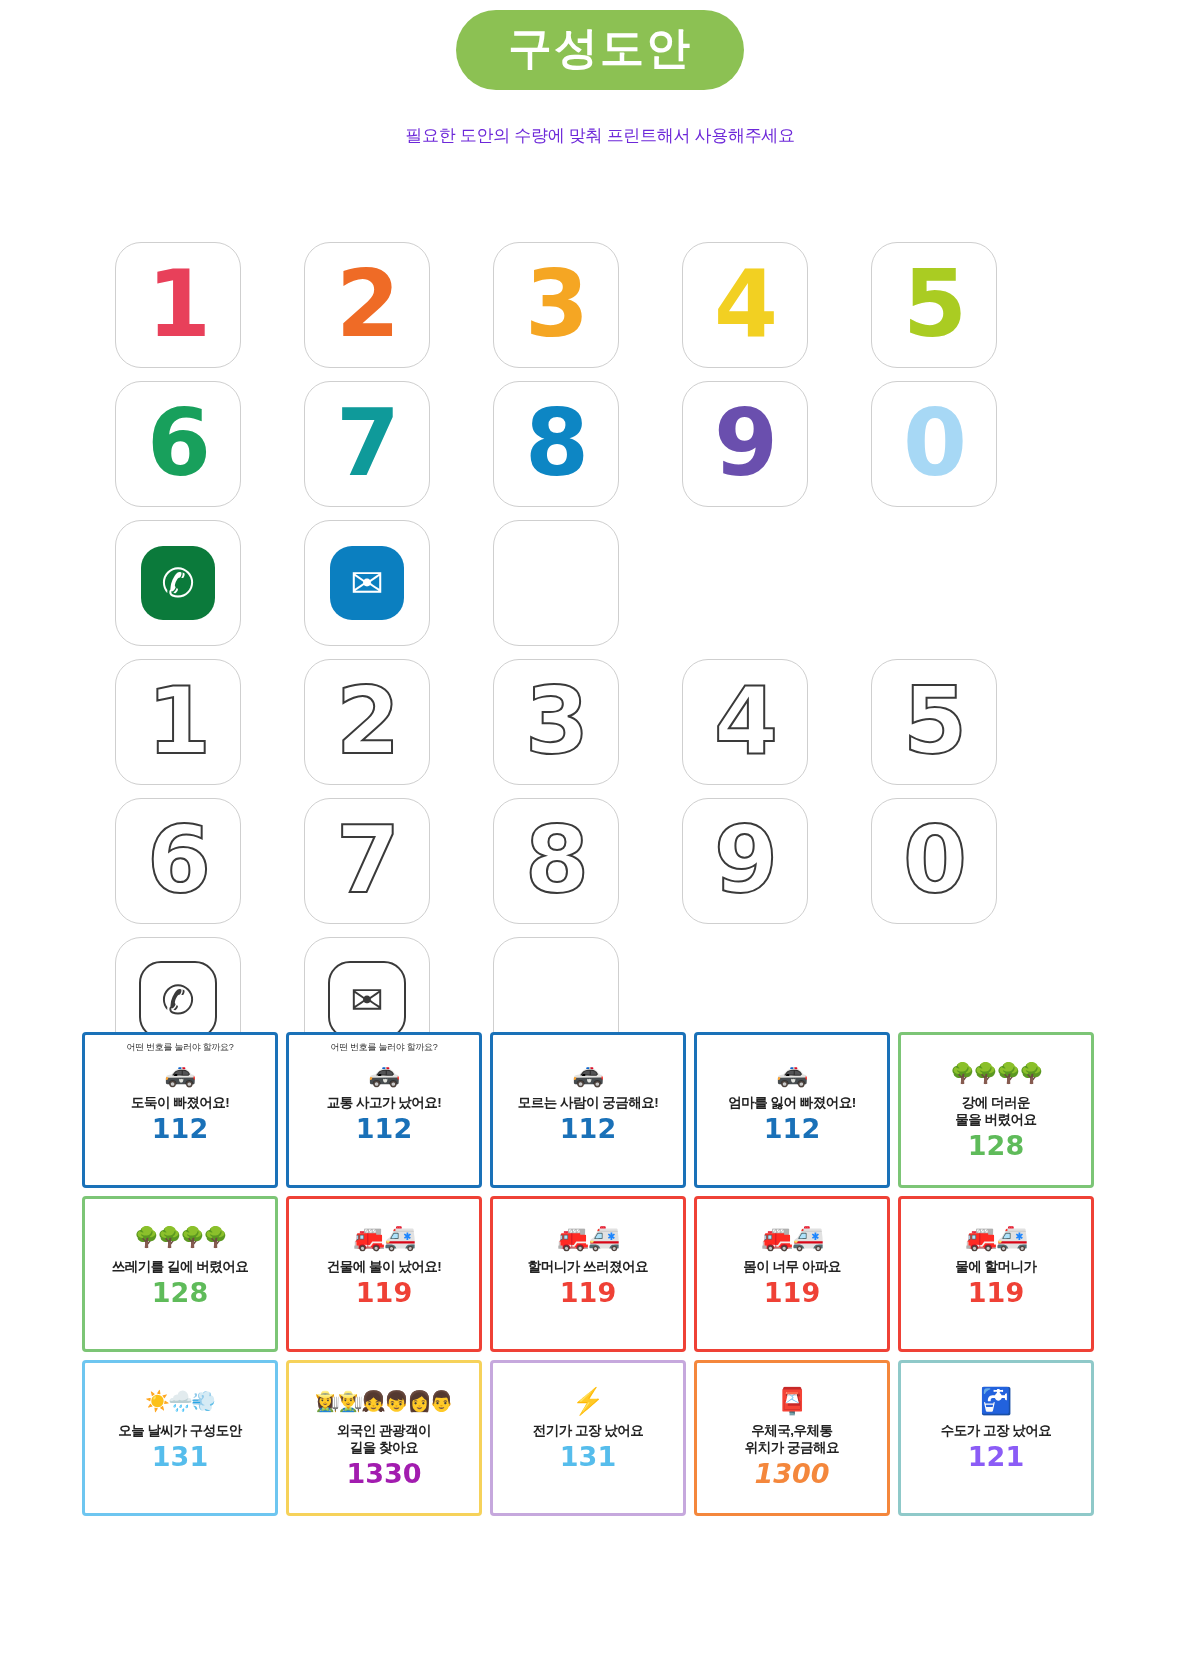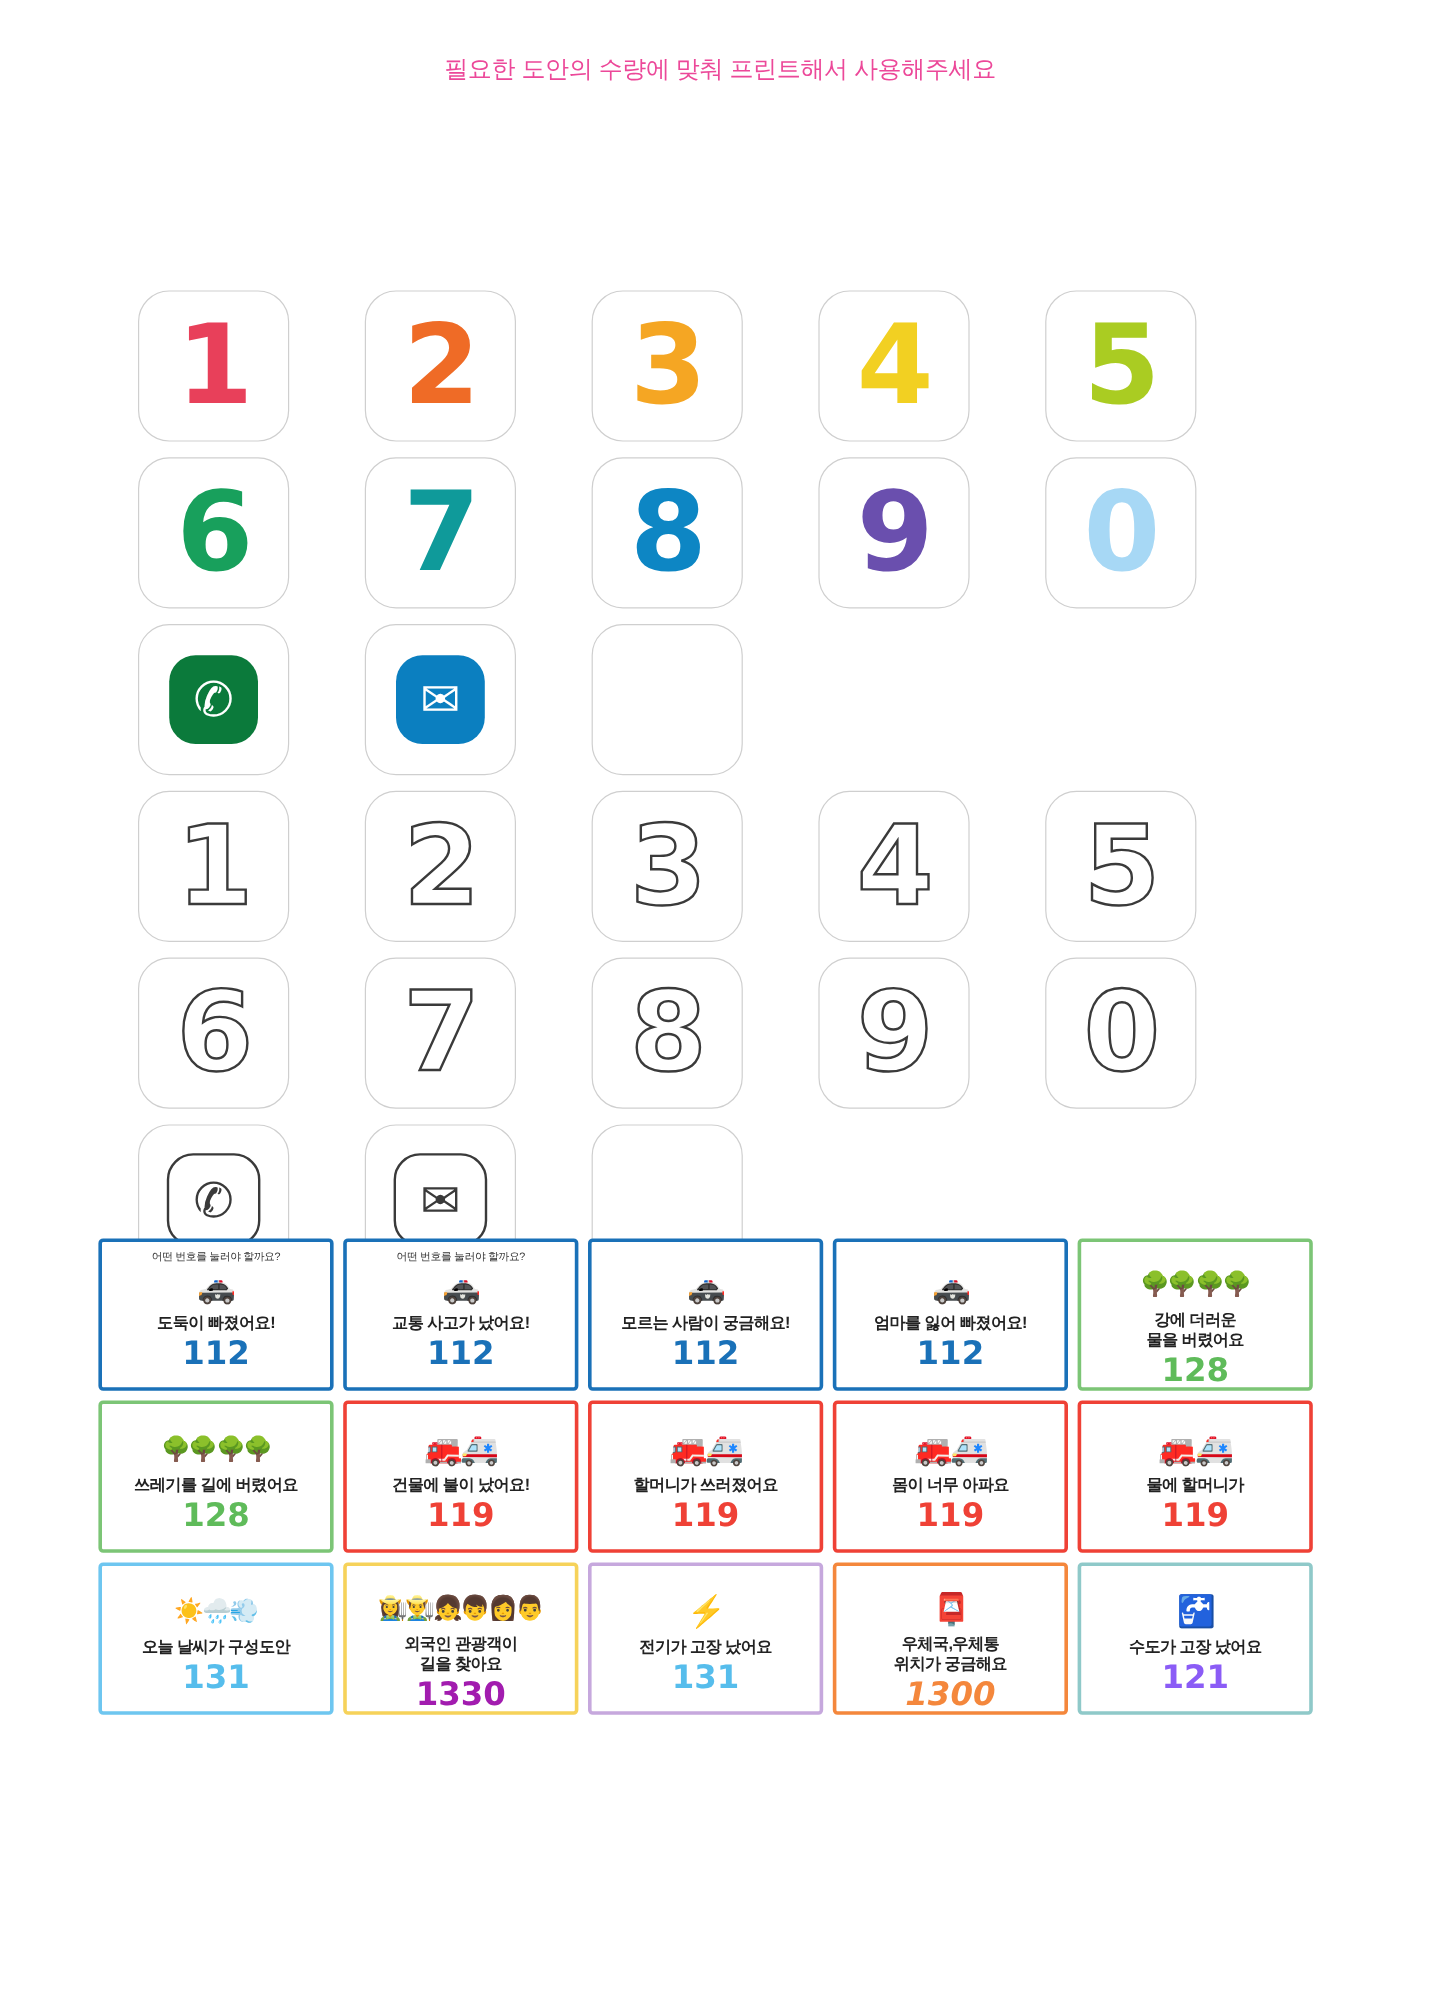--- a/index.html
+++ b/index.html
@@ -22,22 +22,22 @@
     color:#ffffff;
     font-size:44px;
     font-weight:bold;
     letter-spacing:2px;
     border-radius:40px;
     padding:14px 52px 18px 52px;
     line-height:1.1;
   }
   .subtitle{
     margin-top:34px;
-    font-size:20px;
-    color:#ec4899;
+    font-size:17px;
+    color:#6d28d9;
     letter-spacing:-0.3px;
   }
 
   
   .grid{
     position:absolute;
     left:115px;
     top:242px;
     width:975px;
   }
@@ -90,21 +90,21 @@
     position:absolute;
     left:82px;
     top:1032px;
     width:1036px;
     display:flex;
     flex-wrap:wrap;
     gap:8px;
   }
   .info-card{
     width:196px;
-    height:127px;
+    height:156px;
     border:3px solid #1a71b8;
     border-radius:4px;
     box-sizing:border-box;
     background:#fff;
     display:flex;
     flex-direction:column;
     align-items:center;
     justify-content:flex-start;
     padding-top:6px;
     position:relative;
@@ -140,20 +140,21 @@
     font-weight:bold;
     letter-spacing:0px;
     margin-top:3px;
     line-height:1;
   }
 </style>
 </head>
 <body>
 
 <div class="header">
+  <div class="title-pill">구성도안</div>
   <div class="subtitle">필요한 도안의 수량에 맞춰 프린트해서 사용해주세요</div>
 </div>
 
 <div class="grid" id="grid-root">
     <div class="row">
       <div class="card">
         <div class="digit" style="color: rgb(232, 64, 90);">1</div>
       </div>
       <div class="card">
         <div class="digit" style="color: rgb(239, 107, 38);">2</div>

